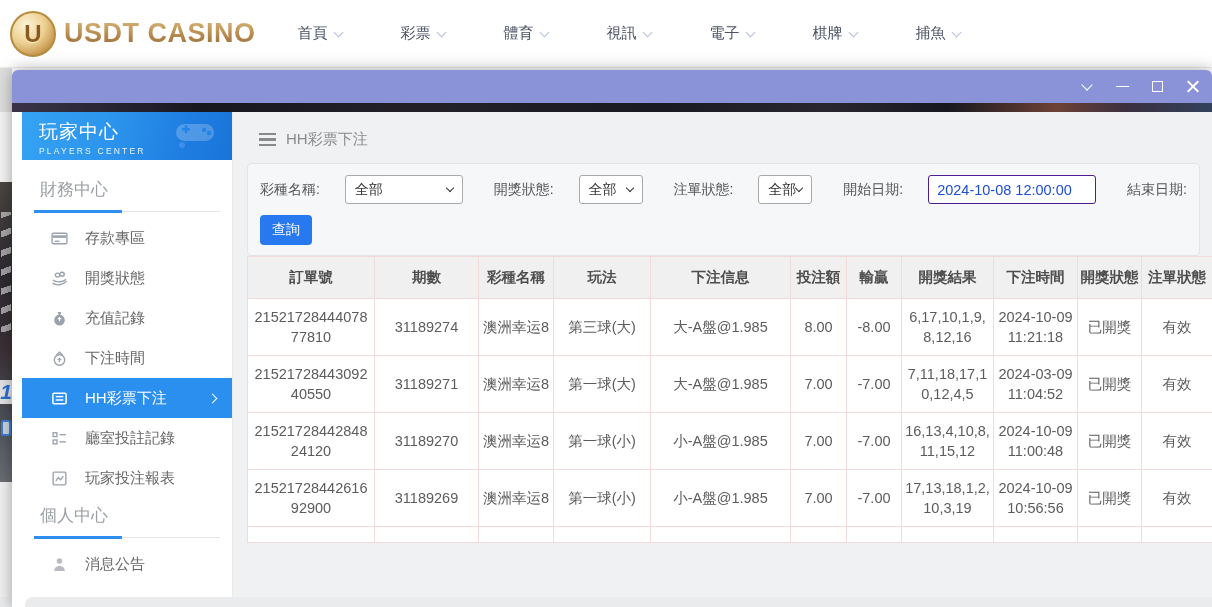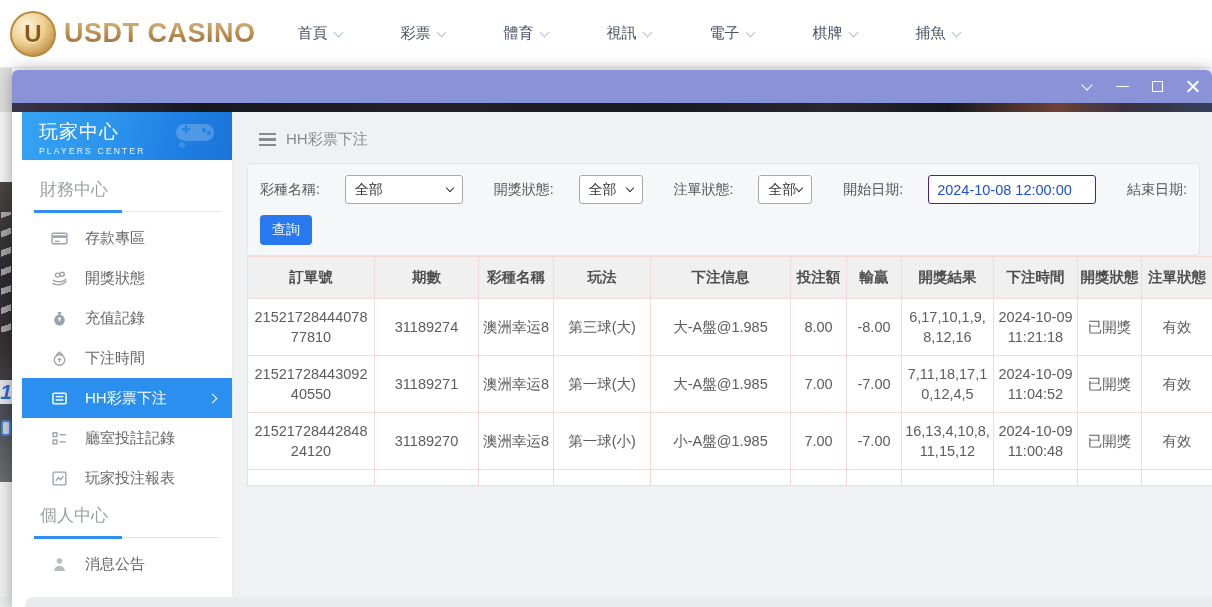--- a/index.html
+++ b/index.html
@@ -372,37 +372,50 @@
               </tr>
               <tr>
                 <td class="c-order">2152172844309240550</td>
                 <td>31189271</td>
                 <td>澳洲幸运8</td>
                 <td>第一球(大)</td>
                 <td>大-A盤@1.985</td>
                 <td>7.00</td>
                 <td>-7.00</td>
                 <td class="c-result">7,11,18,17,10,12,4,5</td>
-                <td class="c-time">2024-10-09 11:04:52</td>
+                <td class="c-time">2024-03-09 11:04:52</td>
                 <td>已開獎</td>
                 <td>有效</td>
               </tr>
               <tr>
                 <td class="c-order">2152172844284824120</td>
                 <td>31189270</td>
                 <td>澳洲幸运8</td>
                 <td>第一球(小)</td>
                 <td>小-A盤@1.985</td>
                 <td>7.00</td>
                 <td>-7.00</td>
                 <td class="c-result">16,13,4,10,8,11,15,12</td>
                 <td class="c-time">2024-10-09 11:00:48</td>
                 <td>已開獎</td>
                 <td>有效</td>
               </tr>
+              <tr>
+                <td class="c-order">2152172844261692900</td>
+                <td>31189269</td>
+                <td>澳洲幸运8</td>
+                <td>第一球(小)</td>
+                <td>小-A盤@1.985</td>
+                <td>7.00</td>
+                <td>-7.00</td>
+                <td class="c-result">17,13,18,1,2,10,3,19</td>
+                <td class="c-time">2024-10-09 10:56:56</td>
+                <td>已開獎</td>
+                <td>有效</td>
+              </tr>
               <tr class="partial">
                 <td></td>
                 <td></td>
                 <td></td>
                 <td></td>
                 <td></td>
                 <td></td>
                 <td></td>
                 <td></td>
                 <td></td>

